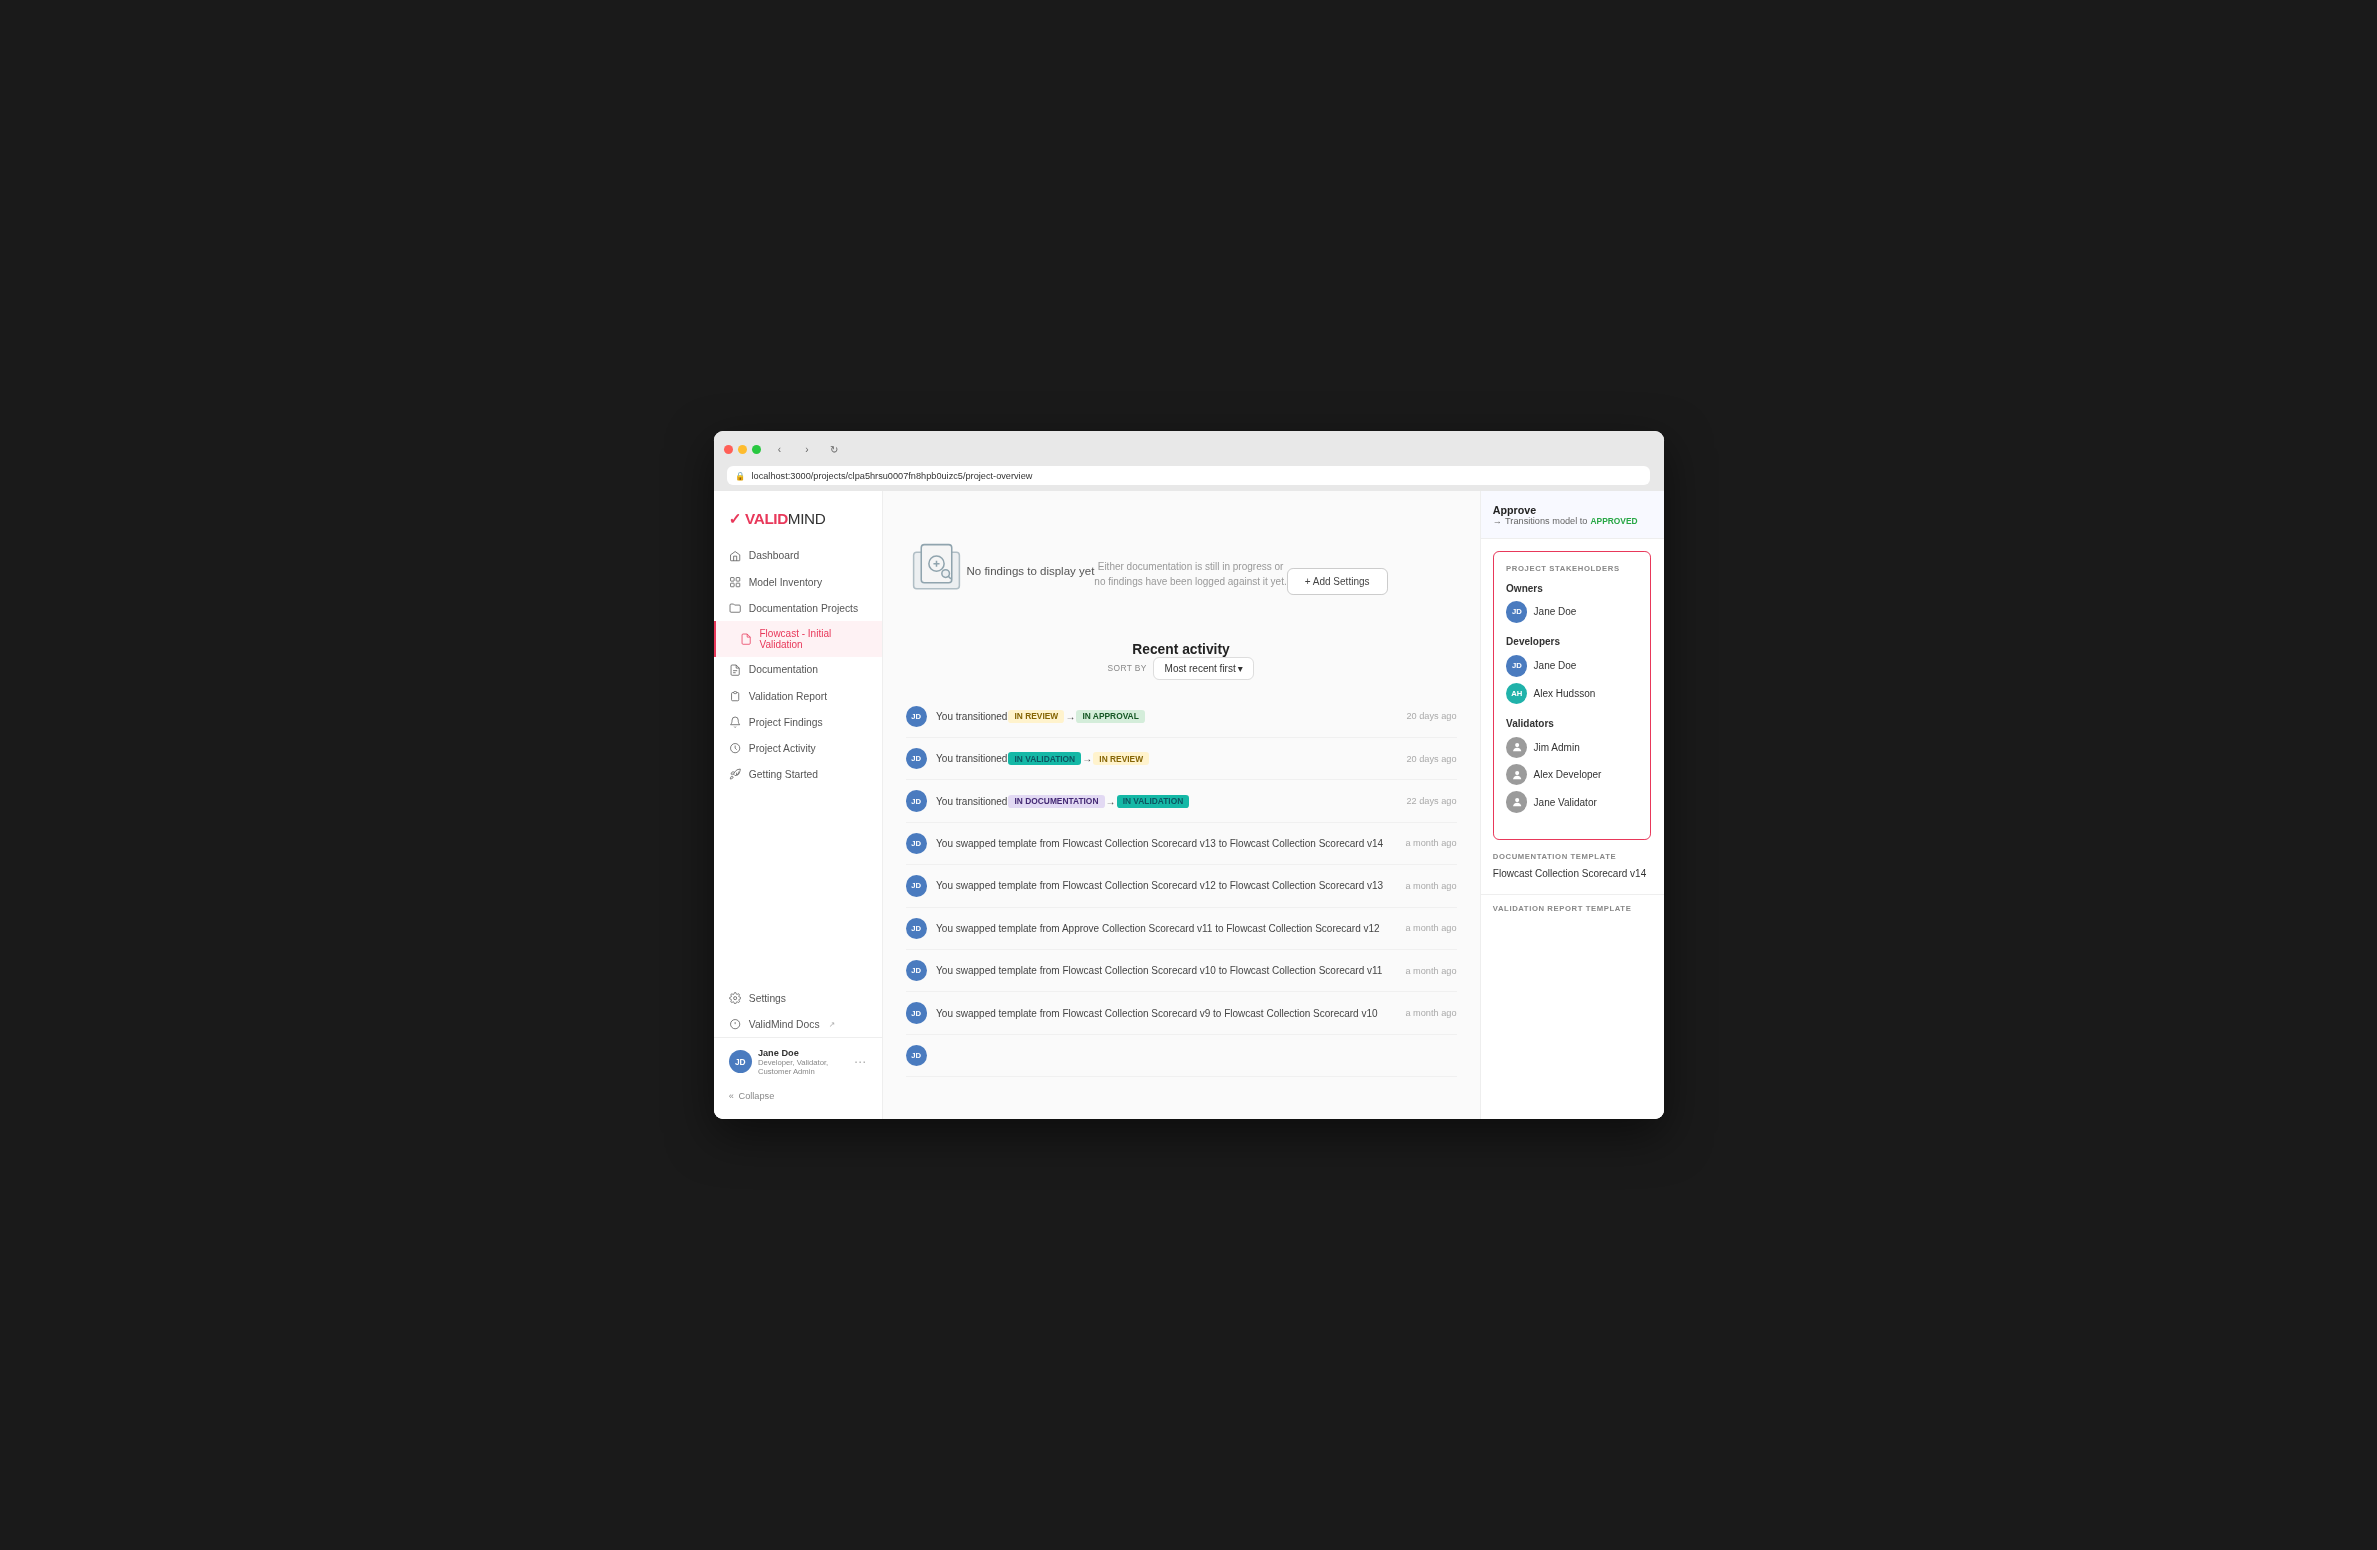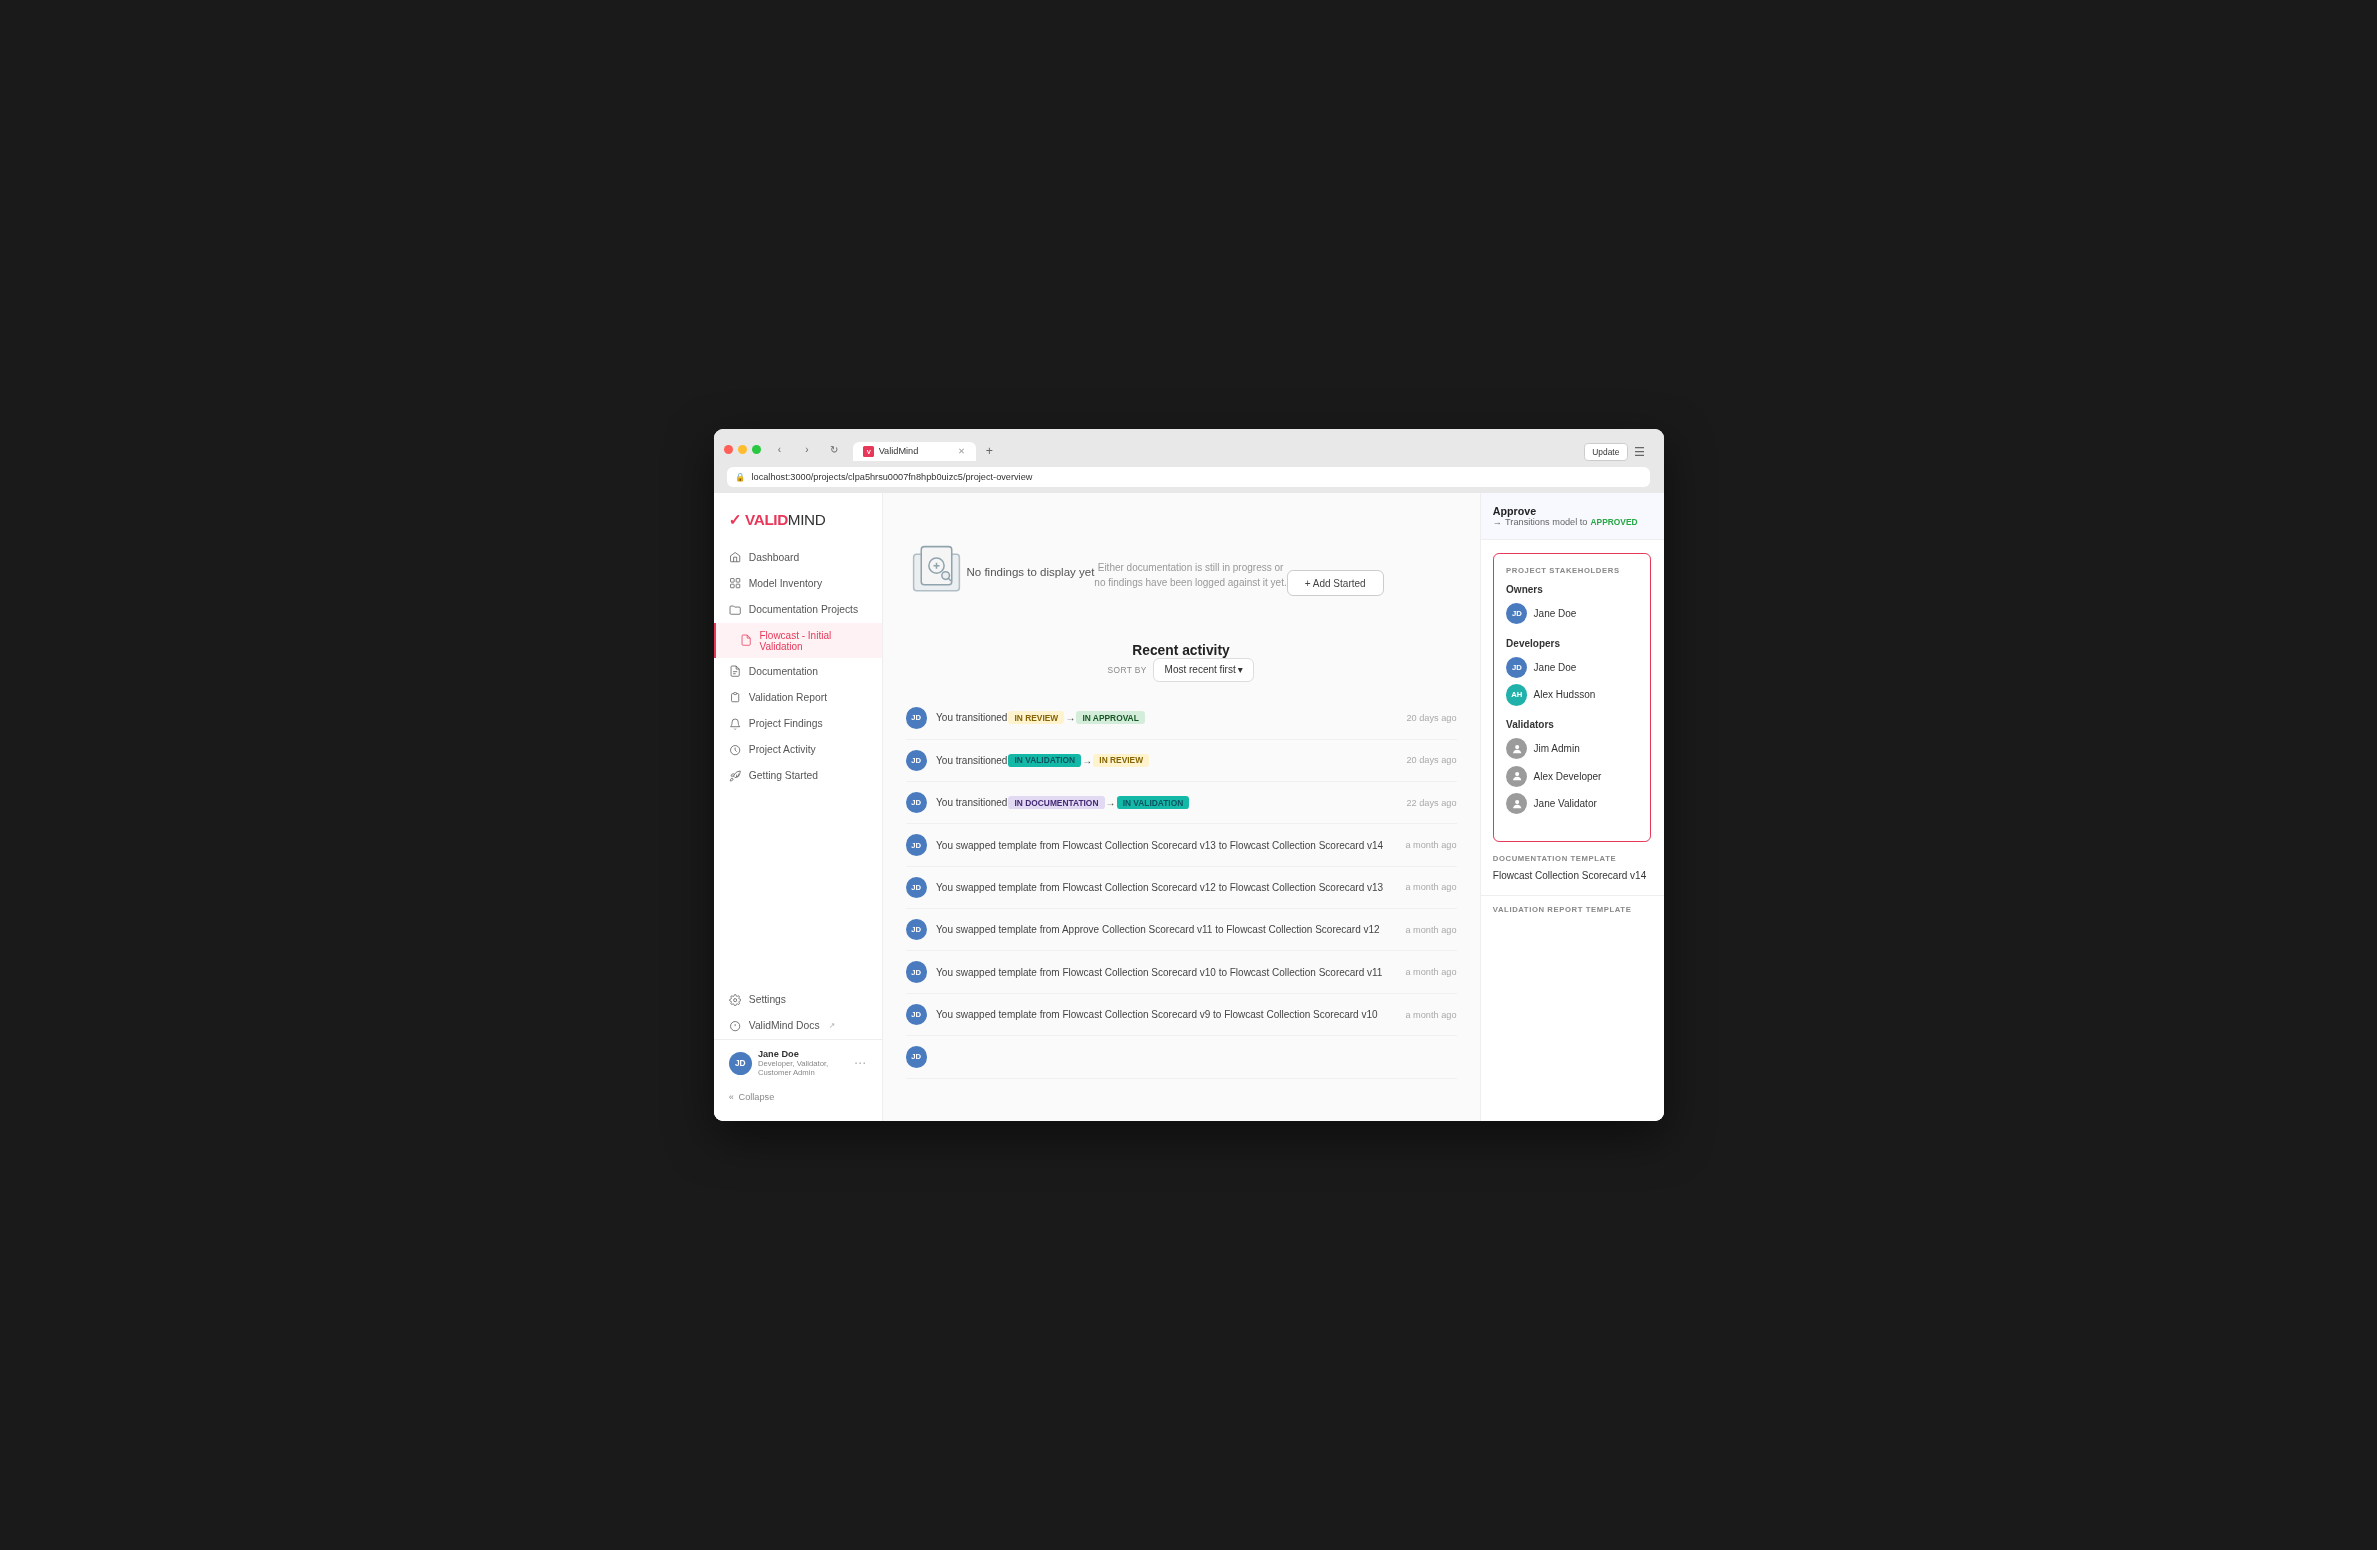--- a/index.html
+++ b/index.html
@@ -524,33 +524,20 @@
     <div class="browser-top">
       <div class="traffic-lights">
         <div class="traffic-light red"></div>
         <div class="traffic-light yellow"></div>
         <div class="traffic-light green"></div>
       </div>
       <div class="browser-nav">
         <div class="nav-btn">‹</div>
         <div class="nav-btn">›</div>
         <div class="nav-btn">↻</div>
-      </div>
-      <div class="tab-bar" style="flex:1; display:flex; align-items:flex-end;">
-        <div class="browser-tab">
-          <div class="tab-favicon">V</div>
-          <span>ValidMind</span>
-          <span class="tab-close">✕</span>
-        </div>
-        <div class="new-tab-btn">+</div>
-        <div style="flex:1"></div>
-        <div style="display:flex; align-items:center; gap:6.1px; padding-right:7.7px;">
-          <div class="browser-action-btn">Update</div>
-          <div style="color:#666; font-size:12.3px; cursor:pointer;">☰</div>
-        </div>
       </div>
     </div>
     <div style="display:flex; align-items:center; gap:6.1px; padding: 4.6px 7.7px; background:white; border-radius:6.1px; margin: 0 3.1px 6.1px;">
       <span style="color:#aaa; font-size:8.4px;">🔒</span>
       <span class="address-url">localhost:3000/projects/clpa5hrsu0007fn8hpb0uizc5/project-overview</span>
     </div>
   </div>
 
   <div class="app-body">
 
@@ -705,21 +692,21 @@
             <circle cx="40" cy="35" r="10" stroke="#90a4ae" stroke-width="2" fill="none"></circle>
             <path d="M36 35h8M40 31v8" stroke="#90a4ae" stroke-width="2"></path>
             <circle cx="52" cy="48" r="5" stroke="#90a4ae" stroke-width="2" fill="#eceff1"></circle>
             <path d="M55 51l4 4" stroke="#90a4ae" stroke-width="2"></path>
           </svg>
           <div class="empty-title">No findings to display yet</div>
           <div class="empty-subtitle">
             <span>Either documentation is still in progress or</span><br>
             <span>no findings have been logged against it yet.</span>
           </div>
-          <button class="add-finding-btn">+ Add Started</button>
+          <button class="add-finding-btn">+ Add Settings</button>
         </div>
 
         <div class="recent-activity">
           <div class="activity-header">
             <div class="activity-title">Recent activity</div>
             <div class="sort-controls">
               <span class="sort-label">SORT BY</span>
               <div class="sort-dropdown">
                 <span>Most recent first</span>
                 <span>▾</span>

